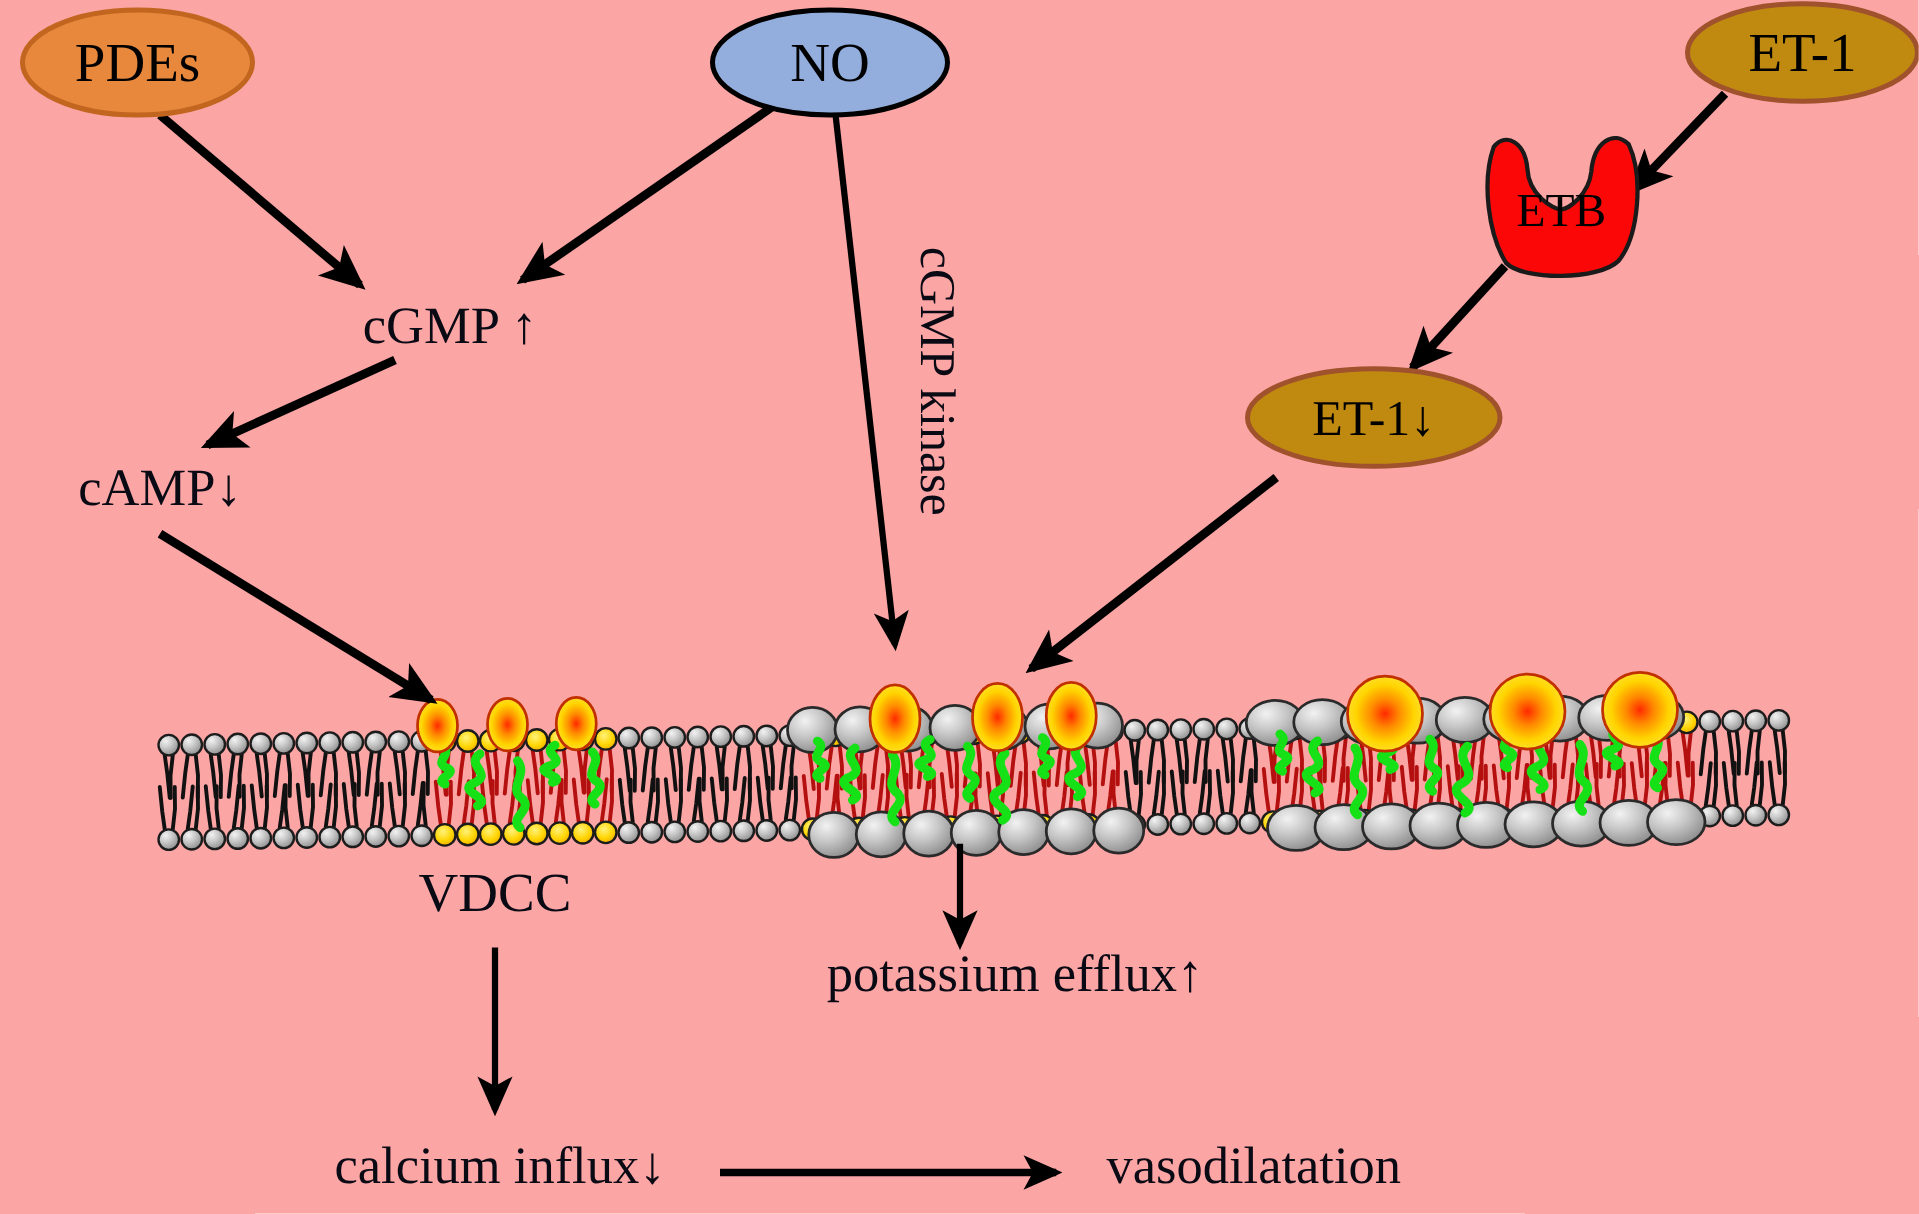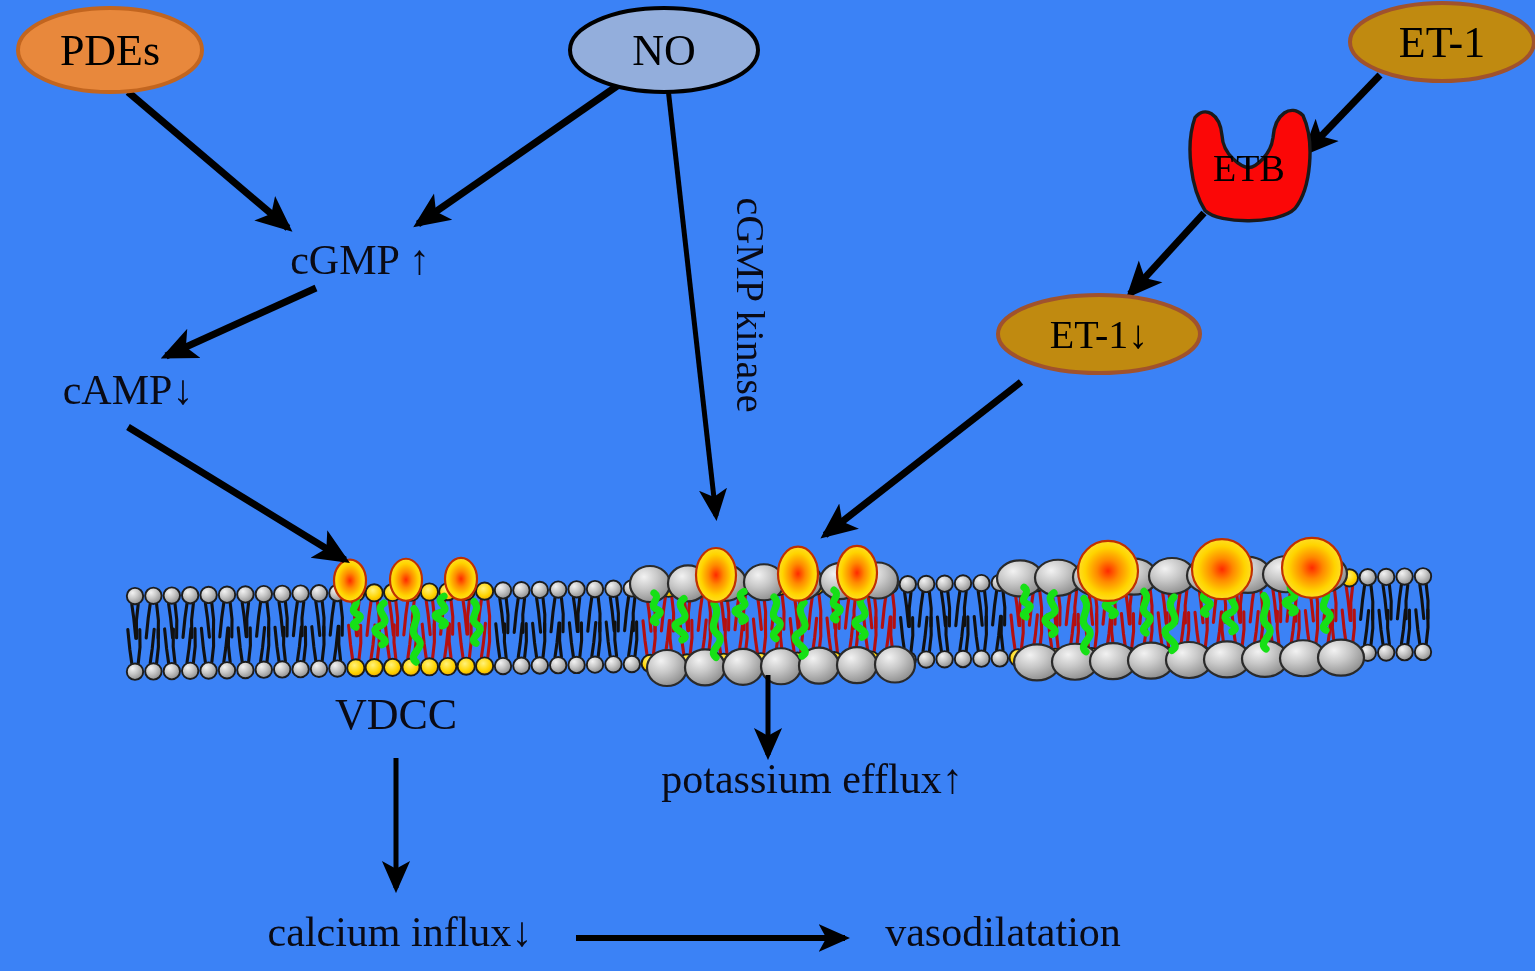--- a/index.html
+++ b/index.html
@@ -7,21 +7,21 @@
     padding: 0;
     background: #ffffff;
   }
   body {
     font-family: "Liberation Serif", "DejaVu Serif", serif;
   }
   #stage {
     position: relative;
     width: 1535px;
     height: 971px;
-    background: #3b82f6;
+    background: #fca5a5;
     overflow: hidden;
   }
   #diagram-svg {
     position: absolute;
     left: 0;
     top: 0;
     width: 1535px;
     height: 971px;
   }
   .node-label {

